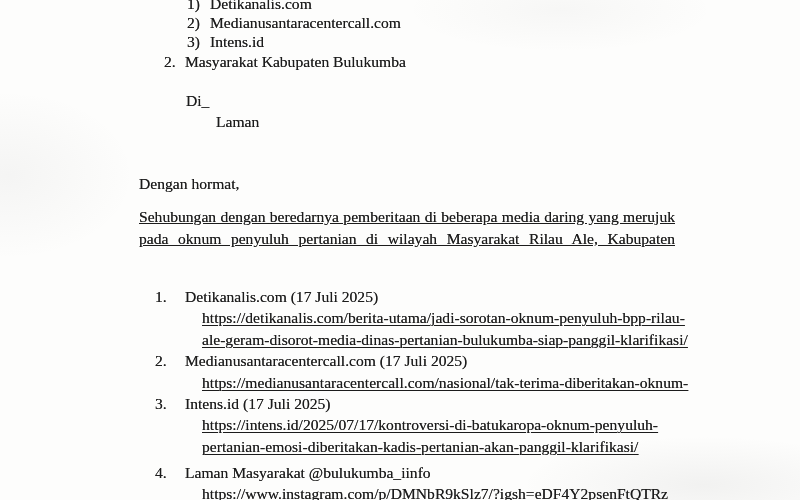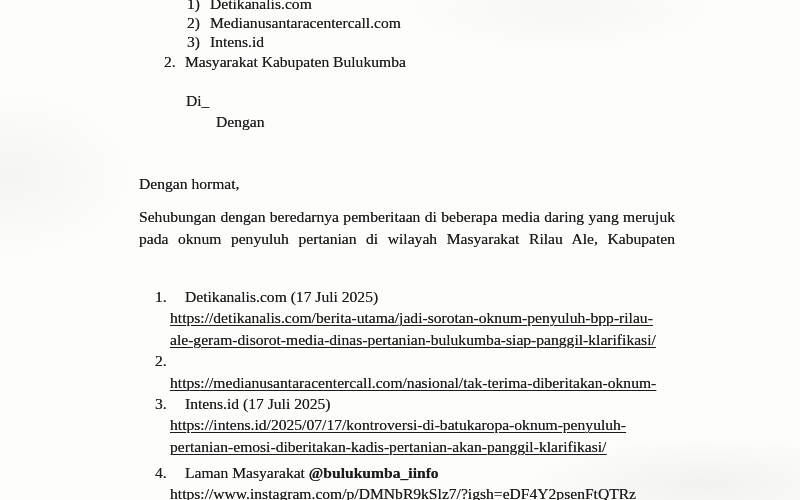--- a/index.html
+++ b/index.html
@@ -27,33 +27,33 @@
 
   .addr-media { position: absolute; left: 187px; top: -5px; line-height: 18.8px; }
   .addr-row2  { position: absolute; left: 164px; top: 52px; line-height: 19px; display: flex; }
   .addr-row2 .num { flex: 0 0 21px; }
   .di     { position: absolute; left: 186px; top: 91px;  line-height: 19px; }
   .tempat { position: absolute; left: 216px; top: 112px; line-height: 19px; }
 
   .salutation { position: absolute; left: 139px; top: 174px; line-height: 20px; }
 
   .para { position: absolute; left: 139px; top: 206px; width: 536px; line-height: 22px; }
-  .jline { height: 22px; overflow: hidden; text-align: justify; }
+  .jline { height: 22px; overflow: hidden; text-align: justify; text-decoration: underline; }
   .jline::after { content: ""; display: inline-block; width: 100%; }
 
   .sources { position: absolute; left: 155px; top: 286px; width: 545px; line-height: 21.4px; }
   .source4 { position: absolute; left: 155px; top: 462px; width: 545px; line-height: 21px; }
   .src-title .num { flex: 0 0 30px; }
   .url {
-    margin-left: 15px;
+    margin-left: 47px;
     text-decoration: underline;
     text-decoration-thickness: 1px;
     text-underline-offset: 2px;
   }
-  b { font-weight: bold; }
+  b { font-weight: normal; }
 </style>
 </head>
 <body>
 
 <div class="page">
 
   <div class="addr-media">
     <div class="row">
       <span class="num">1)</span>
       <span>Detikanalis.com</span>
@@ -67,21 +67,21 @@
       <span>Intens.id</span>
     </div>
   </div>
 
   <div class="addr-row2">
     <span class="num">2.</span>
     <span>Masyarakat Kabupaten Bulukumba</span>
   </div>
 
   <div class="di">Di_</div>
-  <div class="tempat">Dengan</div>
+  <div class="tempat">Laman</div>
 
   <div class="salutation">Dengan hormat,</div>
 
   <div class="para">
     <div class="jline">Sehubungan dengan beredarnya pemberitaan di beberapa media daring yang merujuk</div>
     <div class="jline">pada oknum penyuluh pertanian di wilayah Masyarakat Rilau Ale, Kabupaten</div>
   </div>
 
   <div class="sources">
 
@@ -90,20 +90,21 @@
         <span class="num">1.</span>
         <span><span>Detikanalis.com (17 Juli 2025)</span><b></b></span>
       </div>
       <div class="url">https://detikanalis.com/berita-utama/jadi-sorotan-oknum-penyuluh-bpp-rilau-</div>
       <div class="url">ale-geram-disorot-media-dinas-pertanian-bulukumba-siap-panggil-klarifikasi/</div>
     </div>
 
     <div>
       <div class="row src-title">
         <span class="num">2.</span>
+        <span><span>Medianusantaracentercall.com (17 Juli 2025)</span><b></b></span>
       </div>
       <div class="url">https://medianusantaracentercall.com/nasional/tak-terima-diberitakan-oknum-</div>
     </div>
 
     <div>
       <div class="row src-title">
         <span class="num">3.</span>
         <span><span>Intens.id (17 Juli 2025)</span><b></b></span>
       </div>
       <div class="url">https://intens.id/2025/07/17/kontroversi-di-batukaropa-oknum-penyuluh-</div>

